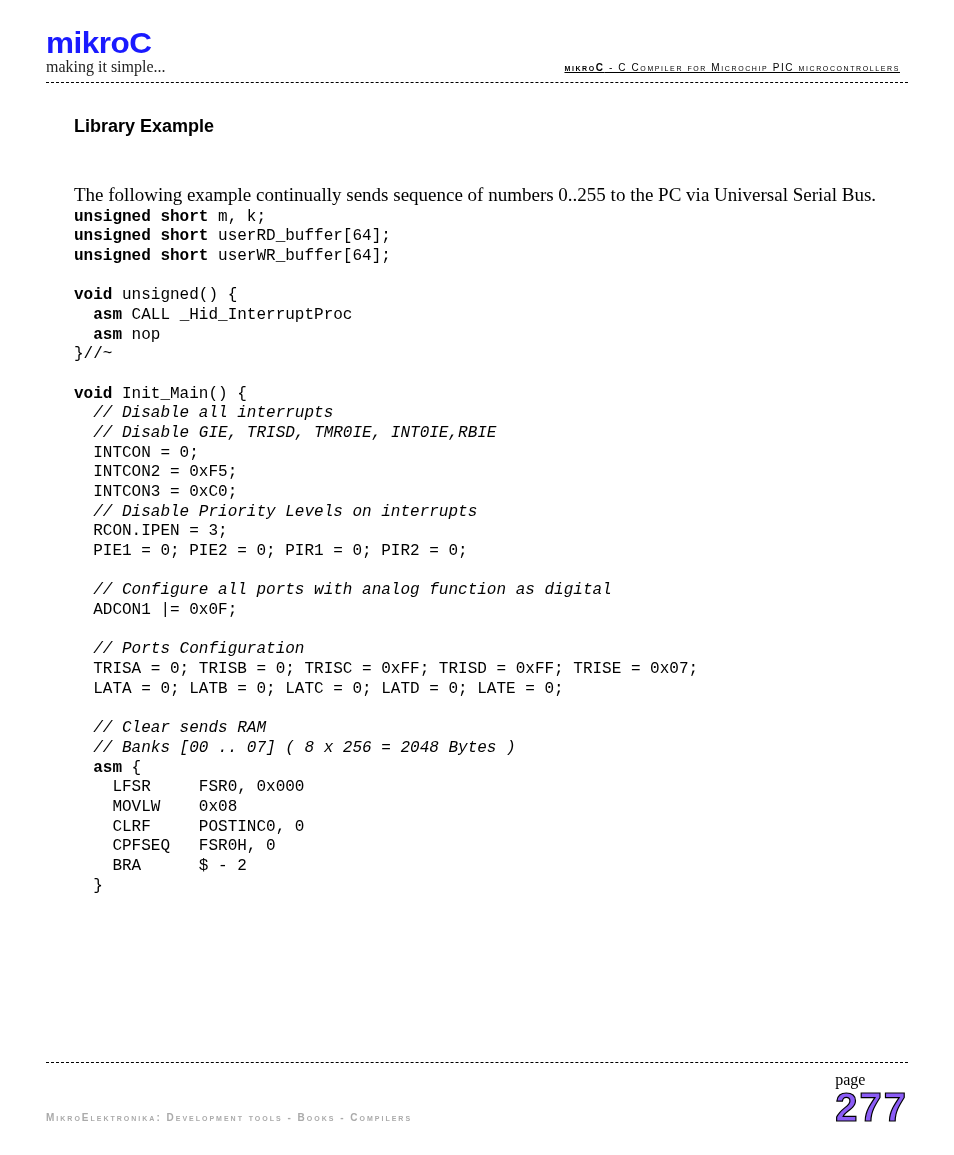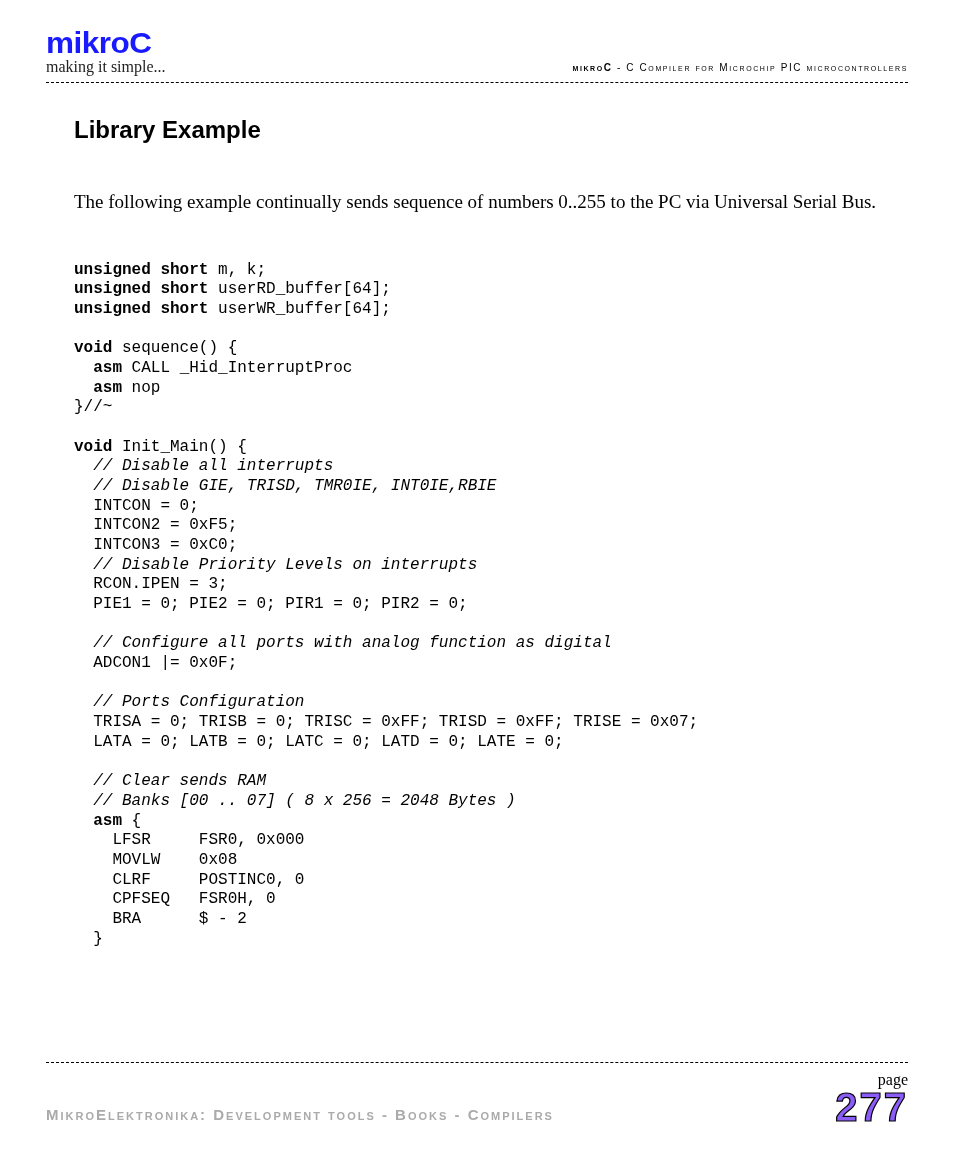--- a/index.html
+++ b/index.html
@@ -24,47 +24,47 @@
     transform-origin:left;
   }
   .tagline {
     font-family:"Brush Script MT","Segoe Script",cursive;
     font-size:16px;
     color:#222;
     margin-top:-2px;
   }
   .hdr-right {
     position:absolute;
-    right:0;
+    right:8px;
     top:36px;
     font-family:Arial,Helvetica,sans-serif;
     font-size:10px;
     letter-spacing:1.6px;
     font-variant:small-caps;
     color:#000;
+    text-decoration:underline;
   }
   .hdr-right .bold { font-weight:700; }
   .dash-rule-top {
     border:none;
     border-top:1.5px dashed #000;
     margin-top:6px;
   }
 
   
   .content { padding:30px 28px 0 28px; }
   .section-title {
     font-family:Arial,Helvetica,sans-serif;
     font-weight:700;
-    font-size:24px;
+    font-size:18px;
     margin-bottom:46px;
   }
   .intro {
     font-size:19px;
     line-height:1.3;
-    margin-bottom:46px;
   }
 
   
   pre.code {
     font-family:"Courier New",Courier,monospace;
     font-size:16px;
     line-height:1.23;
     white-space:pre;
   }
   pre.code b { font-weight:700; }
@@ -83,26 +83,26 @@
   }
   .ftr-row {
     display:flex;
     align-items:flex-end;
     justify-content:space-between;
   }
   .ftr-left {
     font-family:Arial,Helvetica,sans-serif;
     font-variant:small-caps;
     letter-spacing:2px;
-    font-size:15px;
+    font-size:10px;
     font-weight:700;
     color:#aaa;
     padding-bottom:4px;
   }
-  .ftr-right { text-align:right; }
+  .ftr-right { }
   .page-label {
     font-family:"Times New Roman",serif;
     font-size:16px;
     margin-bottom:-2px;
   }
   .page-num {
     font-family:Arial,Helvetica,sans-serif;
     font-size:40px;
     font-weight:900;
     letter-spacing:2px;
@@ -124,21 +124,21 @@
 </div>
 
 <div class="content">
   <div class="section-title">Library Example</div>
   <div class="intro">The following example continually sends sequence of numbers 0..255 to the PC via Universal Serial Bus.</div>
 
 <pre class="code"><b>unsigned short</b><span> m, k;</span>
 <b>unsigned short</b><span> userRD_buffer[64];</span>
 <b>unsigned short</b><span> userWR_buffer[64];</span>
 
-<b>void</b><span> sequence() {</span>
+<b>void</b><span> unsigned() {</span>
 <span>  </span><b>asm</b><span> CALL _Hid_InterruptProc</span>
 <span>  </span><b>asm</b><span> nop</span>
 <span>}//~</span>
 
 <b>void</b><span> Init_Main() {</span>
 <i>  // Disable all interrupts</i>
 <i>  // Disable GIE, TRISD, TMR0IE, INT0IE,RBIE</i>
 <span>  INTCON = 0;</span>
 <span>  INTCON2 = 0xF5;</span>
 <span>  INTCON3 = 0xC0;</span>

